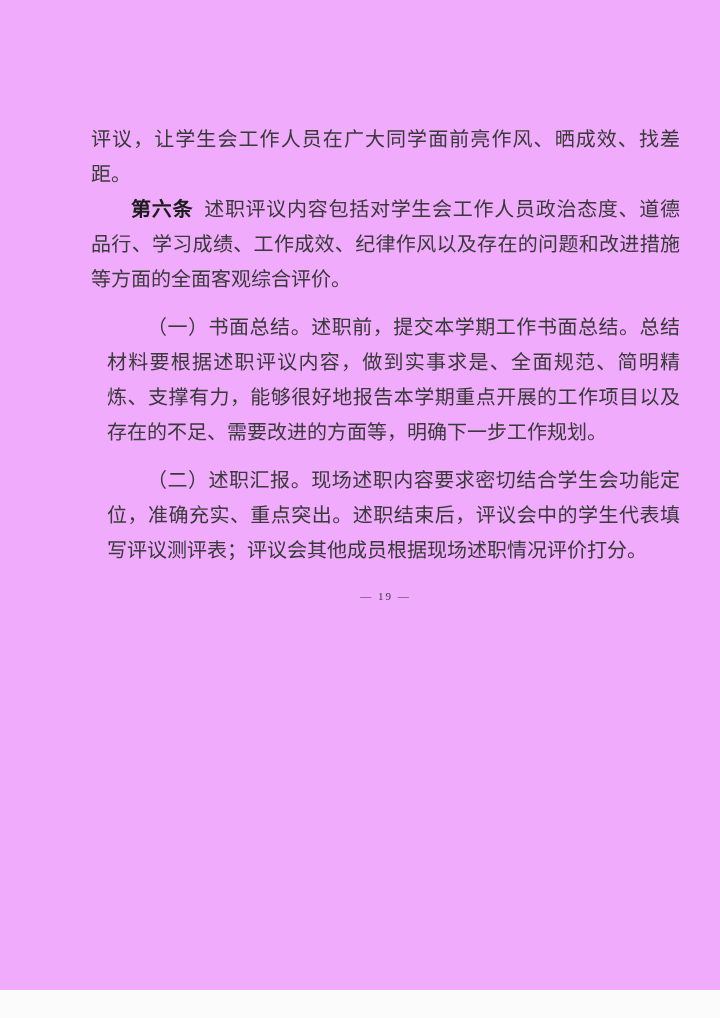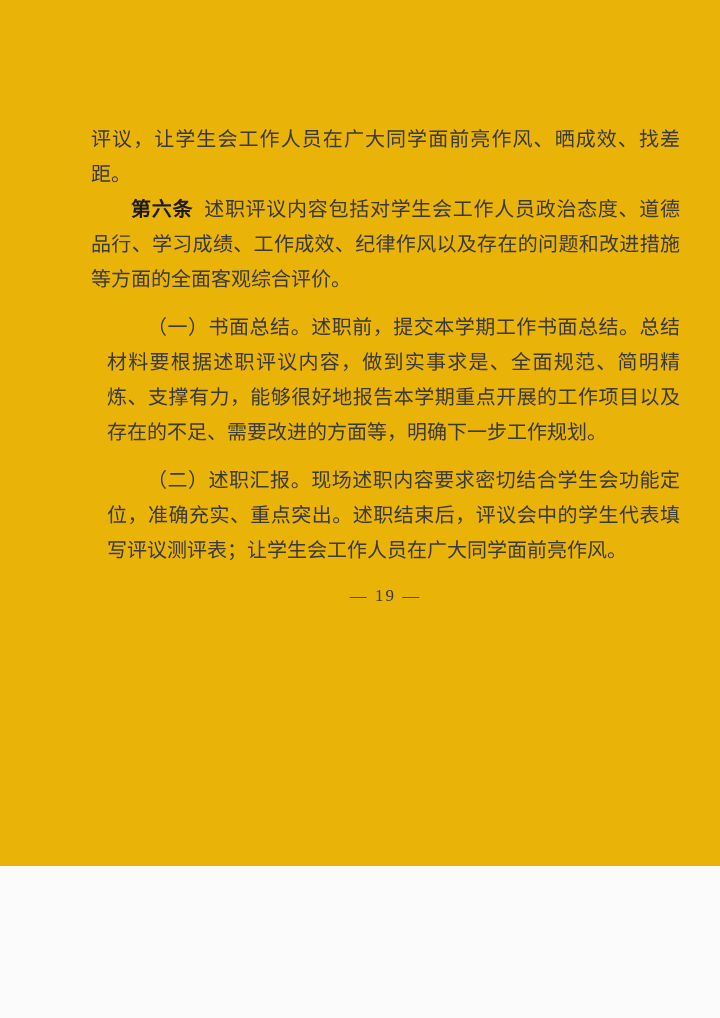--- a/index.html
+++ b/index.html
@@ -1,23 +1,23 @@
 <!DOCTYPE html>
 <html lang="zh-CN"><head>
 <meta charset="utf-8">
 <style>
   html, body { margin: 0; padding: 0; }
   body { background: #fbfbfb; }
 
   .page {
     position: relative;
     width: 720px;
-    height: 866px;
+    height: 990px;
     box-sizing: border-box;
-    background: #eab308;
+    background: #f0abfc;
     padding: 122px 40px 0 91px;
     font-family: "Liberation Serif", "DejaVu Serif", serif;
     color: #3a3a3a;
     overflow: hidden;
   }
 
   .para {
     margin: 0;
     font-size: 20px;
     line-height: 35px;
@@ -48,31 +48,31 @@
     margin-right: 0.55em;
     margin-top: 21px;
   }
 
   .page-footer {
     margin-top: 18px;
     text-align: center;
   }
 
   .page-number {
-    font-size: 17px;
+    font-size: 11px;
     color: #3a3a3a;
     letter-spacing: 2px;
   }
 </style>
 </head>
 <body>
 
 <div class="page">
   <main class="doc-body">
       <p class="para continuation">评议，让学生会工作人员在广大同学面前亮作风、晒成效、找差距。</p>
       <p class="para article"><span class="lead">第六条</span><span>述职评议内容包括对学生会工作人员政治态度、道德品行、学习成绩、工作成效、纪律作风以及存在的问题和改进措施等方面的全面客观综合评价。</span></p>
       <p class="para item">（一）书面总结。述职前，提交本学期工作书面总结。总结材料要根据述职评议内容，做到实事求是、全面规范、简明精炼、支撑有力，能够很好地报告本学期重点开展的工作项目以及存在的不足、需要改进的方面等，明确下一步工作规划。</p>
-      <p class="para item">（二）述职汇报。现场述职内容要求密切结合学生会功能定位，准确充实、重点突出。述职结束后，评议会中的学生代表填写评议测评表；让学生会工作人员在广大同学面前亮作风。</p>
+      <p class="para item">（二）述职汇报。现场述职内容要求密切结合学生会功能定位，准确充实、重点突出。述职结束后，评议会中的学生代表填写评议测评表；评议会其他成员根据现场述职情况评价打分。</p>
     </main>
   <div class="page-footer">
     <span class="page-number">— 19 —</span>
   </div>
 </div>
 
 </body></html>

